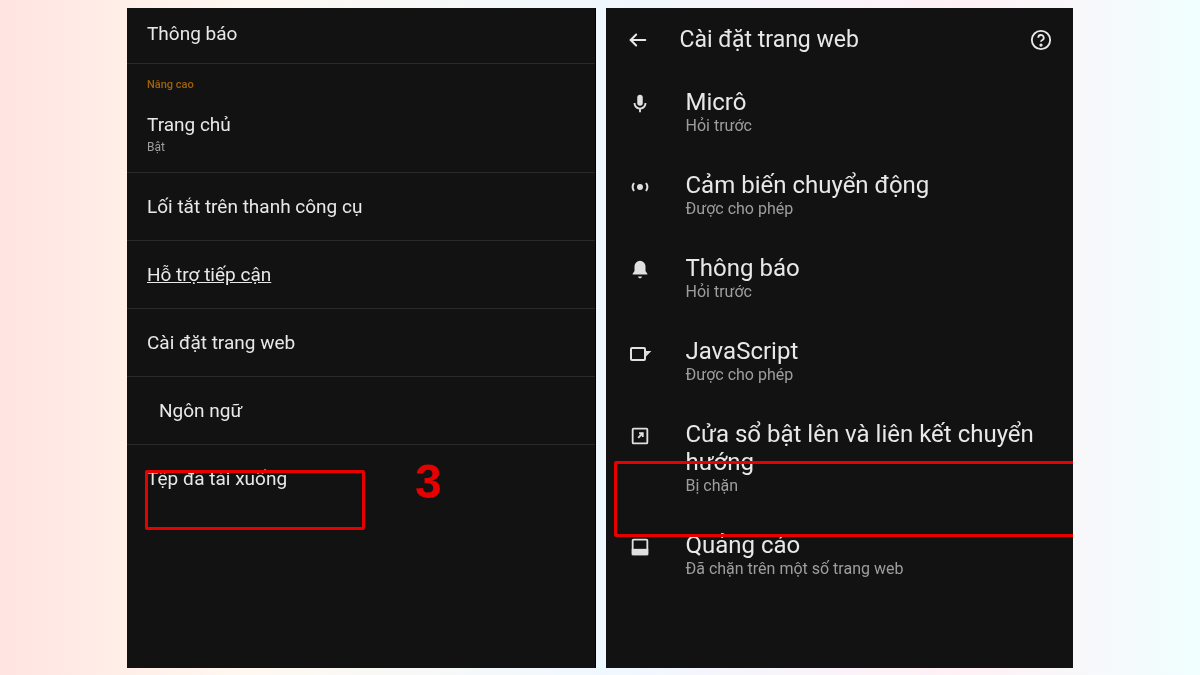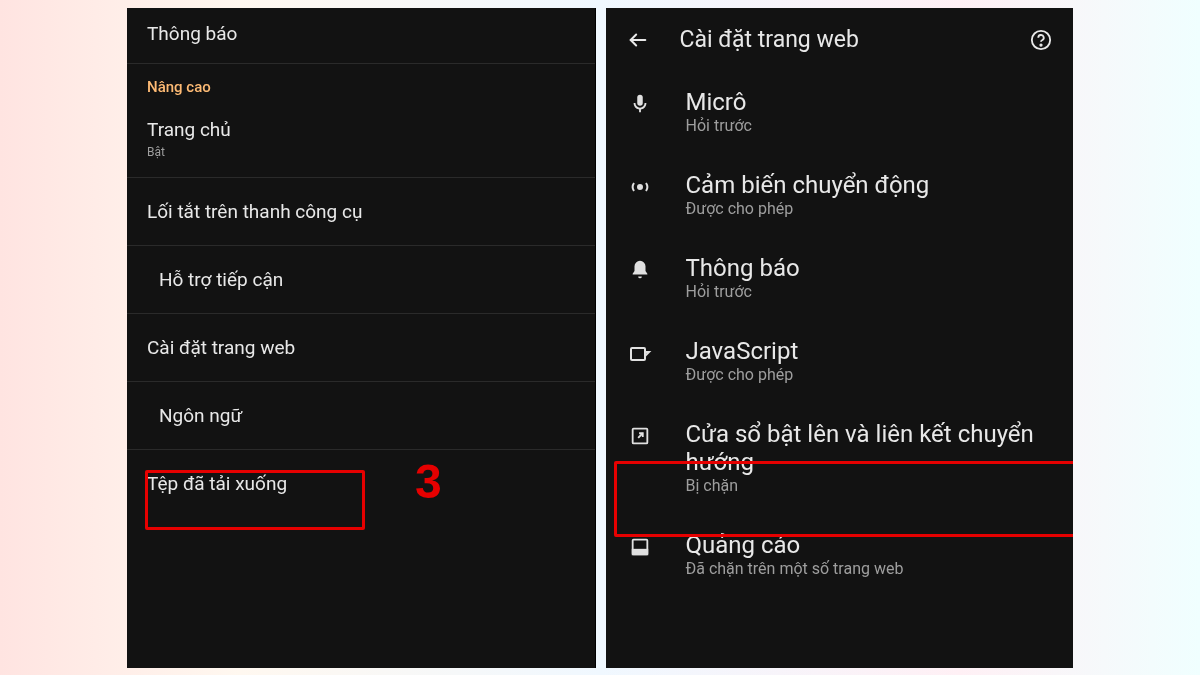--- a/index.html
+++ b/index.html
@@ -50,22 +50,22 @@
     padding: 18px 20px 18px 20px;
     border-bottom: 1px solid #2a2a2a;
     font-size: 19px;
     cursor: pointer;
   }
   .row.no-border { border-bottom: none; }
   .row .title { color: #e8e8e8; }
   .row .sub { color: #9e9e9e; font-size: 12px; margin-top: 4px; }
   .section-label {
     padding: 14px 20px 10px 20px;
-    color: #fdba74;
-    font-size: 15px;
+    color: #a16207;
+    font-size: 11px;
     font-weight: 500;
     border-bottom: none;
   }
   .row-icon {
     display: flex;
     align-items: flex-start;
     padding: 18px 20px 18px 20px;
     cursor: pointer;
   }
   .row-icon .icon {
@@ -108,21 +108,21 @@
       <div class="title">Thông báo</div>
     </div>
     <div class="section-label">Nâng cao</div>
     <div class="row" style="padding-top:12px;">
       <div class="title">Trang chủ</div>
       <div class="sub">Bật</div>
     </div>
     <div class="row" style="padding:22px 20px;">
       <div class="title">Lối tắt trên thanh công cụ</div>
     </div>
-    <div class="row" style="padding:22px 32px;">
+    <div class="row" style="padding:22px 20px;text-decoration:underline;">
       <div class="title">Hỗ trợ tiếp cận</div>
     </div>
     <div class="row" style="padding:22px 20px;">
       <div class="title">Cài đặt trang web</div>
     </div>
     <div class="row" style="padding:22px 32px;">
       <div class="title">Ngôn ngữ</div>
     </div>
     <div class="row no-border" style="padding:22px 20px 10px 20px;">
       <div class="title">Tệp đã tải xuống</div>

